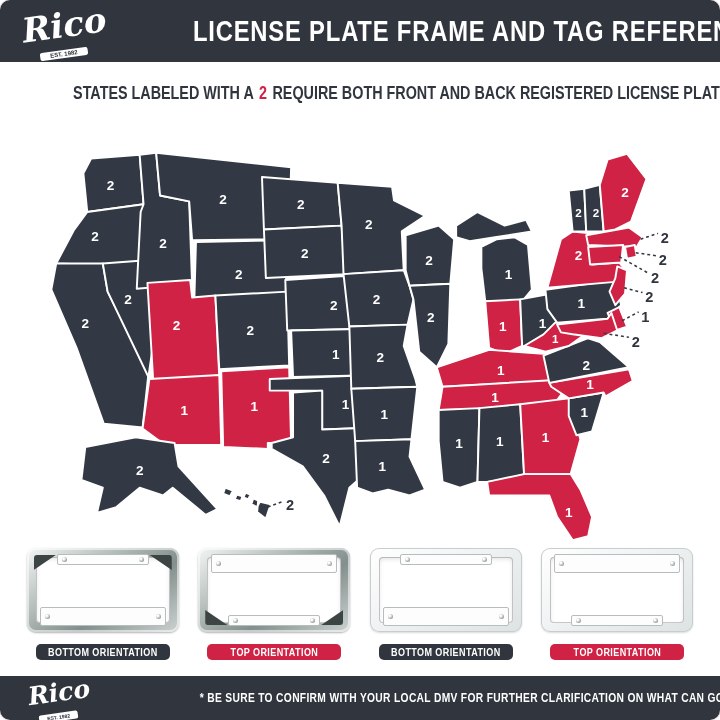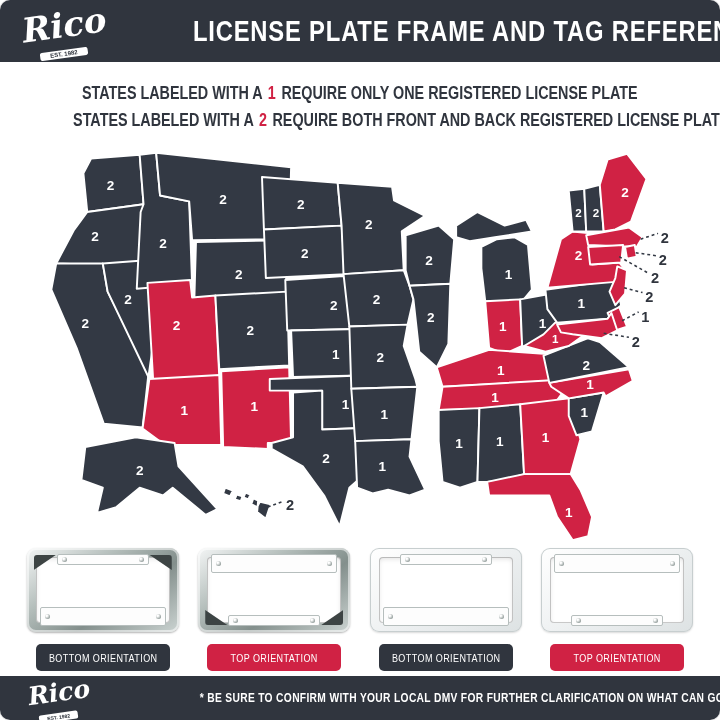--- a/index.html
+++ b/index.html
@@ -59,47 +59,42 @@
     width:5px;height:5px;margin-top:-2.5px;border-radius:50%;
     background:radial-gradient(circle at 35% 35%,#fff 15%,#97a19f 70%,#6d7977);}
   .banner::before,.rail::before{left:4px;}
   .banner::after,.rail::after{right:4px;}
   .frame .tab{position:absolute;width:22px;height:15px;background:#3d4444;display:none;}
   .frame.chrome .tab{display:block;}
   .frame.bottom .tab.a{top:7px;left:7px;clip-path:polygon(0 0,100% 0,0 100%);border-radius:3px 0 0 0;}
   .frame.bottom .tab.b{top:7px;right:7px;clip-path:polygon(0 0,100% 0,100% 100%);border-radius:0 3px 0 0;}
   .frame.top .tab.a{bottom:7px;left:7px;clip-path:polygon(0 0,100% 100%,0 100%);border-radius:0 0 0 3px;}
   .frame.top .tab.b{bottom:7px;right:7px;clip-path:polygon(100% 0,100% 100%,0 100%);border-radius:0 0 3px 0;}
-  .badge{width:134px;height:27px;margin:12px auto 0;border-radius:5px;display:flex;
-         align-items:center;justify-content:center;color:#fff;font-weight:normal;font-size:11px;
+  .badge{width:134px;height:16px;margin:12px auto 0;border-radius:5px;display:flex;
+         align-items:center;justify-content:center;color:#fff;font-weight:bold;font-size:11px;
          letter-spacing:.5px;}
   .badge.dark{background:var(--dark);}
   .badge.red{background:var(--red);align-items:center;}
 </style>
 </head>
 <body>
 
 <div id="page" style="--dark: #30353e; --red: #d02244; --page_bg: #ffffff;">
 
   <div id="header" class="bar">
     <div id="logo-header" class="rico">
       <span class="script">Rico</span>
       <span class="est">EST. 1982</span>
     </div>
     <div id="header-title">
       <span class="cond">LICENSE PLATE FRAME AND TAG REFERENCE</span>
     </div>
   </div>
 
   <div id="legend">
-    <div><span class="cond">
-      <span>STATES LABELED WITH A</span>
-      <span class="num">1</span>
-      <span>REQUIRE ONLY ONE REGISTERED LICENSE PLATE</span>
-    </span></div>
     <div><span class="cond">
       <span>STATES LABELED WITH A</span>
       <span class="num">2</span>
       <span>REQUIRE BOTH FRONT AND BACK REGISTERED LICENSE PLATES</span>
     </span></div>
   </div>
 
   <div id="map-wrap">
     <svg id="map-svg" viewBox="0 0 648 410">
         <polygon points="38,28 46,13 96,9 100,60 42,68" fill="#333944" stroke="#ffffff" stroke-width="2" stroke-linejoin="round"></polygon>

